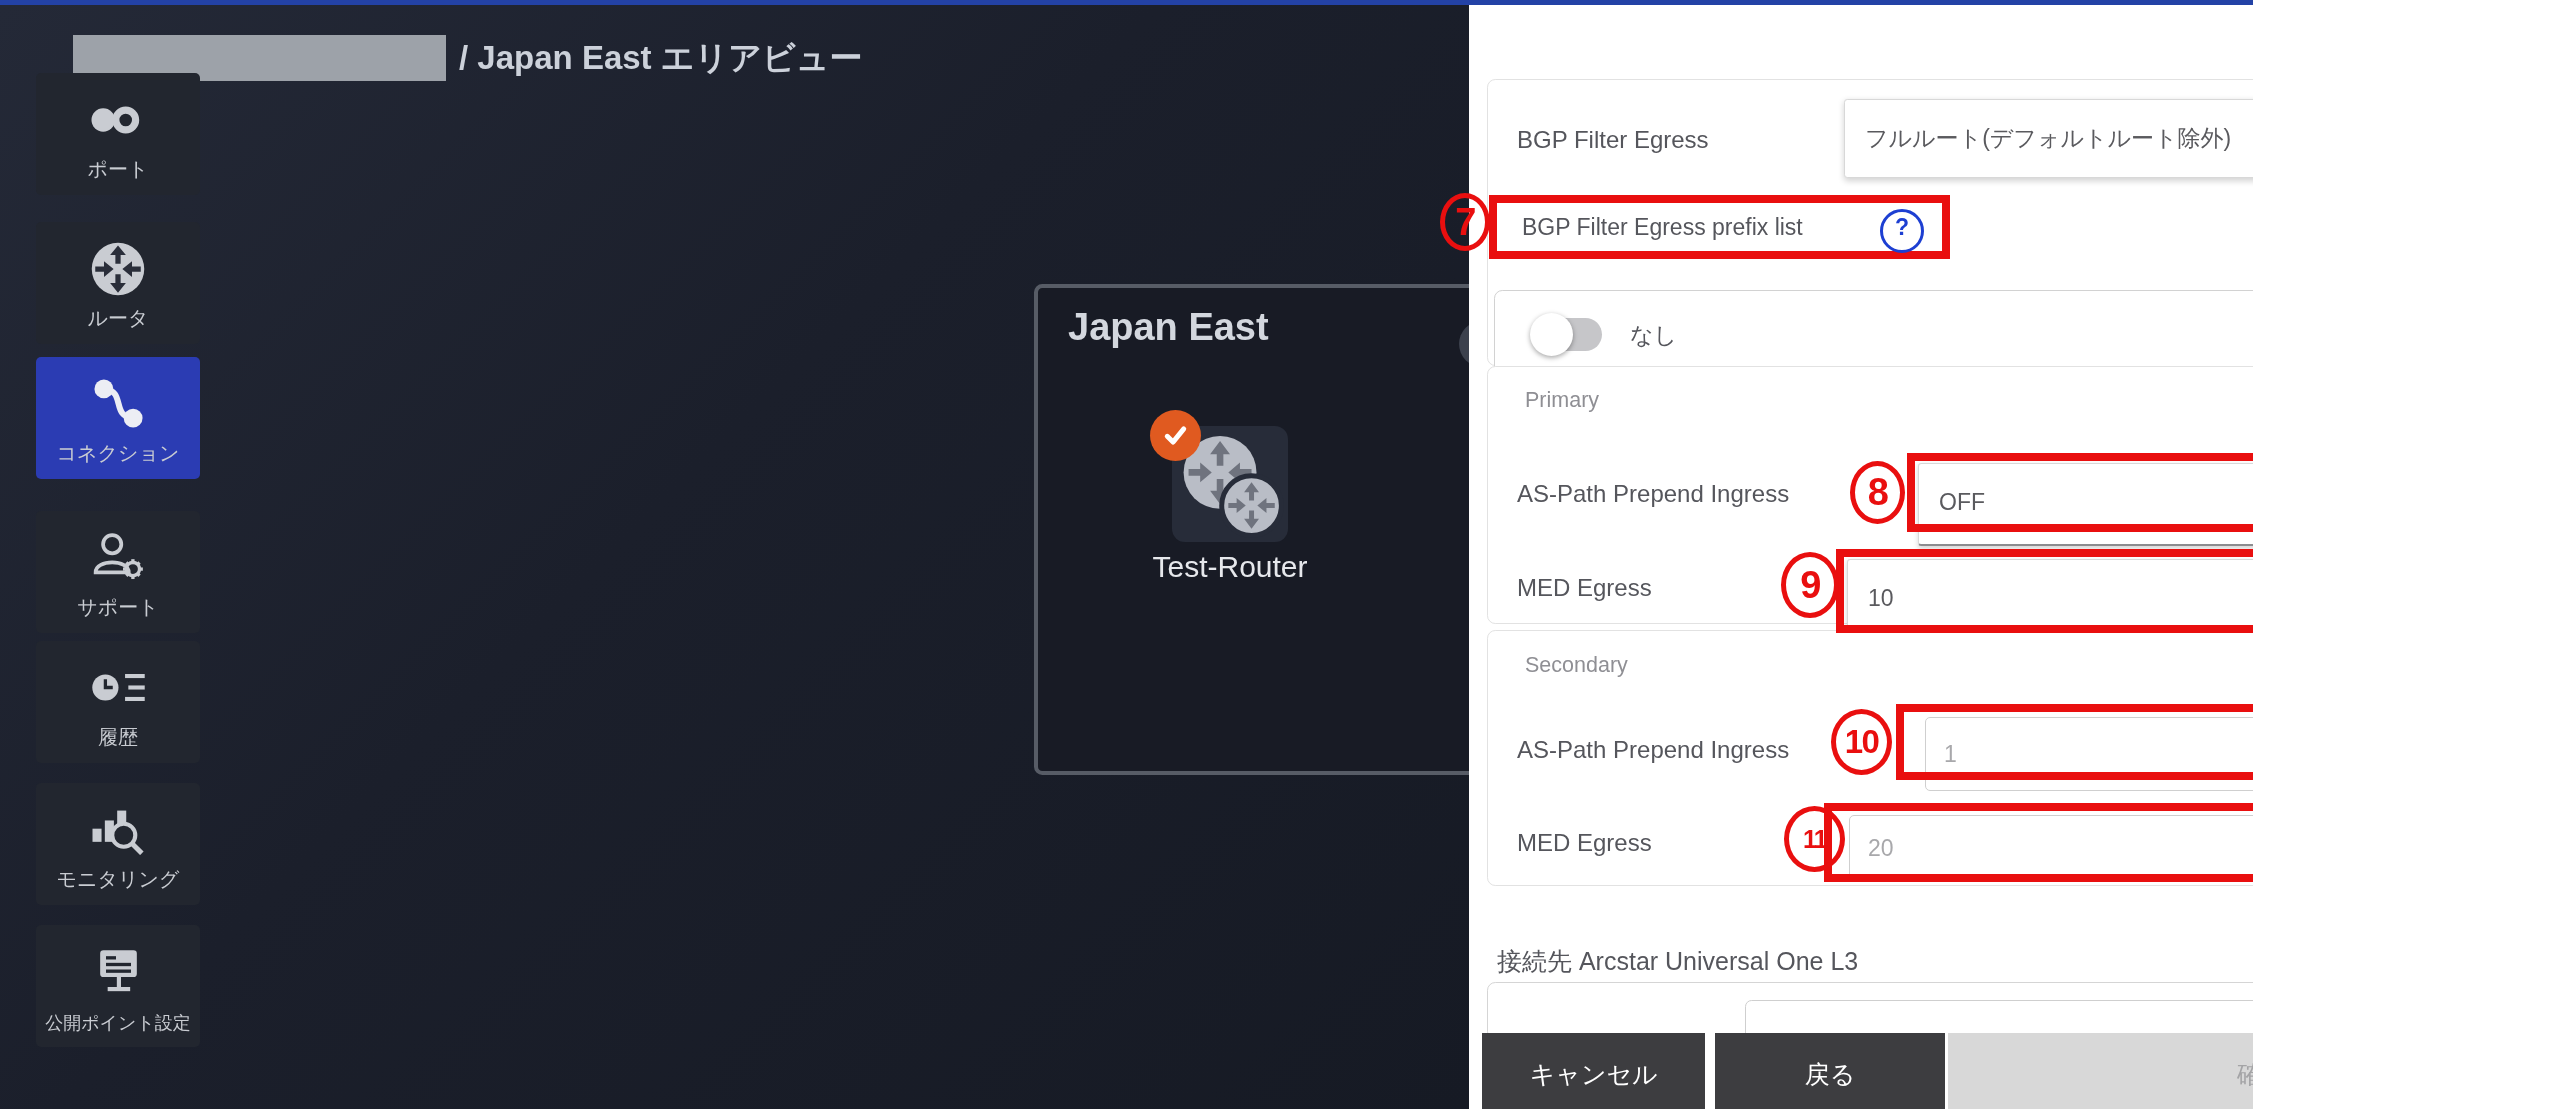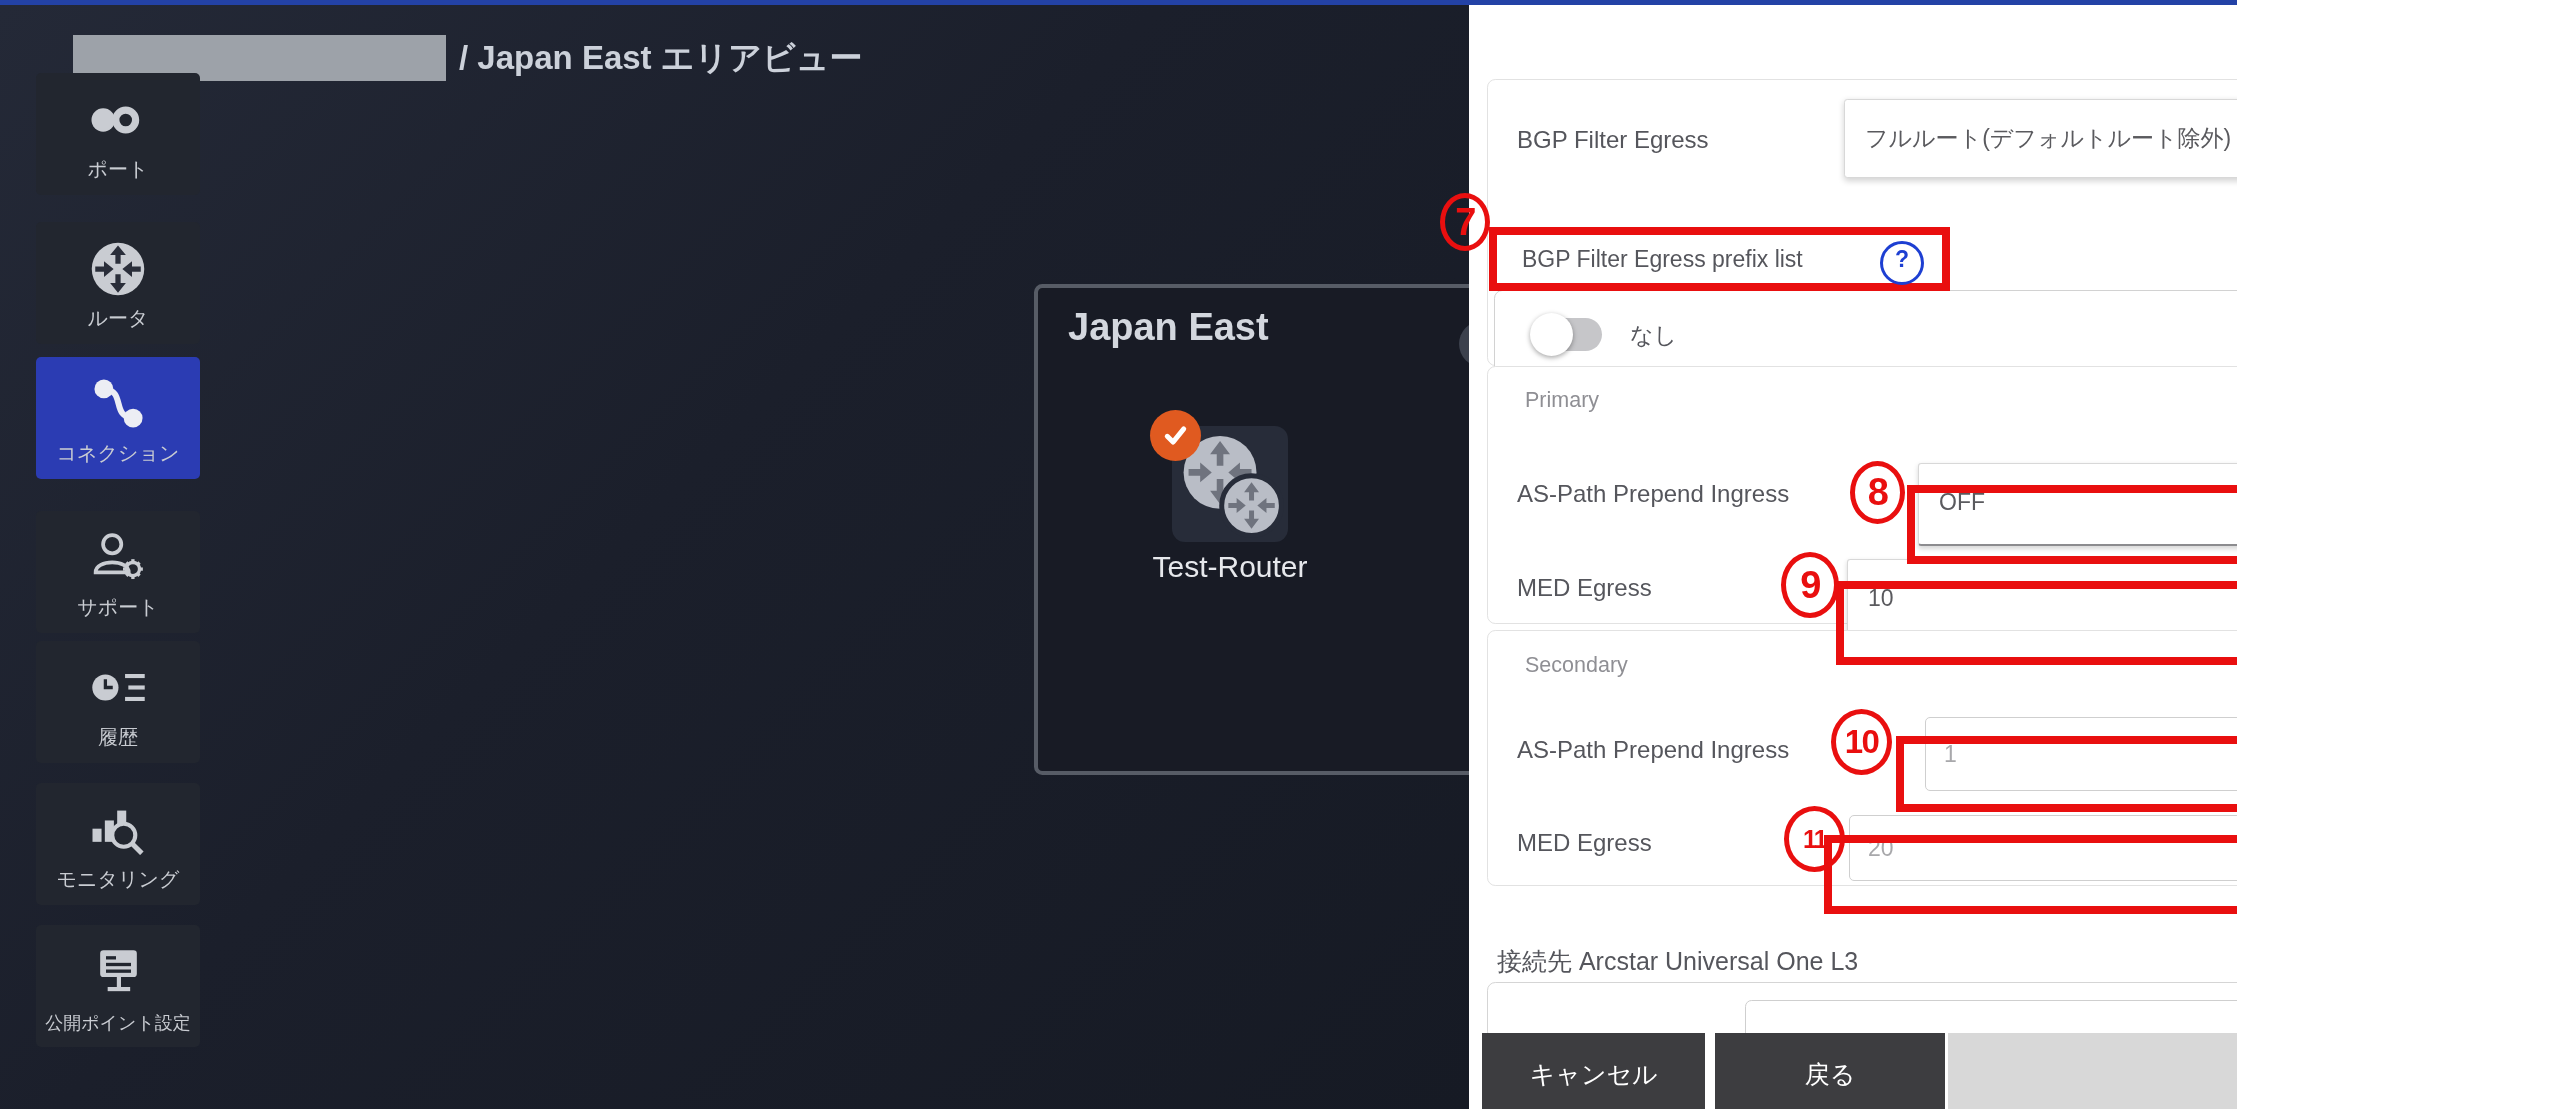--- a/index.html
+++ b/index.html
@@ -1,17 +1,17 @@
 <!DOCTYPE html>
 <html style="font-size:13.2px"><head>
 <meta charset="utf-8">
 <style>
   html,body{margin:0;padding:0;background:#fff;}
   body{width:2576px;height:1110px;overflow:hidden;font-family:"Liberation Sans",sans-serif;}
-  .stage{position:absolute;left:0;top:0;width:2237px;height:1110px;overflow:hidden;}
+  .stage{position:absolute;left:0;top:0;width:2237px;height:1110px;overflow:hidden;padding-left:16px;}
   .abs{position:absolute;box-sizing:border-box;}
 
   
   .topstrip{left:0;top:0;width:2576px;height:5px;background:#2342a6;}
 
   
   .canvas{left:0;top:5px;width:1469px;height:1105px;
     background:linear-gradient(135deg,#242937 0%,#1b1f2b 45%,#161a24 100%);}
   .maskrect{left:73px;top:30px;width:373px;height:46px;background:#9da2a9;}
   .topbar-title{left:459px;top:30px;height:46px;line-height:46px;font-size:33px;font-weight:bold;color:#ccd1da;white-space:nowrap;}
@@ -40,21 +40,21 @@
   .lbl{font-size:24px;color:#55565c;white-space:nowrap;height:28px;line-height:28px;}
   .cap{font-size:21.5px;color:#8f8f94;white-space:nowrap;}
   .dd{background:#fff;border:0.8px solid #d8d8d8;border-bottom:2.5px solid #8c8c8f;border-radius:3.3px;box-shadow:0 2.5px 5px rgba(0,0,0,0.16);}
   .dd .val{position:absolute;left:20px;top:0;height:77px;line-height:77px;font-size:23px;color:#5a5a5e;white-space:nowrap;}
   .caret{position:absolute;right:30px;top:0;height:77px;line-height:77px;font-size:18px;color:#6d6d72;}
   .inpbox{background:#fff;border:0.8px solid #cfcfcf;border-radius:5px;}
   .inpbox input{position:absolute;left:0;top:0;width:100%;height:100%;border:none;outline:none;padding:0 0 0 18px;font-size:23px;color:#5a5a5e;font-family:"Liberation Sans",sans-serif;background:transparent;box-sizing:border-box;}
   .inpbox input::placeholder{color:#a8a8ab;opacity:1;}
   .help{width:38px;height:38px;border:3.3px solid #1d3fd2;border-radius:50%;background:#fff;color:#1d3fd2;
     font-size:23px;font-weight:bold;text-align:center;line-height:31px;}
-  .redbox{border:8.3px solid #e90f0f;background:transparent;z-index:5;margin-top:32px;}
+  .redbox{border:8.3px solid #e90f0f;background:transparent;z-index:5;}
   .redbox.fill{background:#fff;}
   .anno{z-index:20;border:5px solid #e90f0f;border-radius:50%;color:#e90f0f;font-weight:bold;
     display:flex;align-items:center;justify-content:center;background:transparent;letter-spacing:-1.7px;}
   .togglebox{border:0.8px solid #d2d2d2;border-radius:8.3px;background:#fff;margin-top:29px;}
   .ttrack{position:absolute;left:41px;top:27px;width:66px;height:33px;border-radius:16.5px;background:#c6c6c9;}
   .tknob{position:absolute;left:35px;top:22px;width:43px;height:43px;border-radius:50%;background:#fff;box-shadow:0 1.7px 5px rgba(0,0,0,0.35);}
   .tlabel{position:absolute;left:135px;top:0;height:88px;line-height:88px;font-size:23px;color:#55565c;}
 
   
   .pfooter{left:0;top:1028px;width:1107px;height:82px;background:#fff;z-index:8;}

